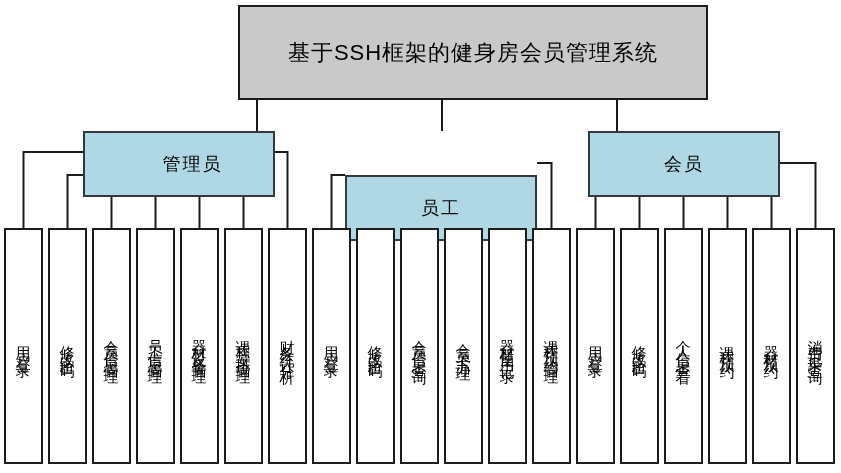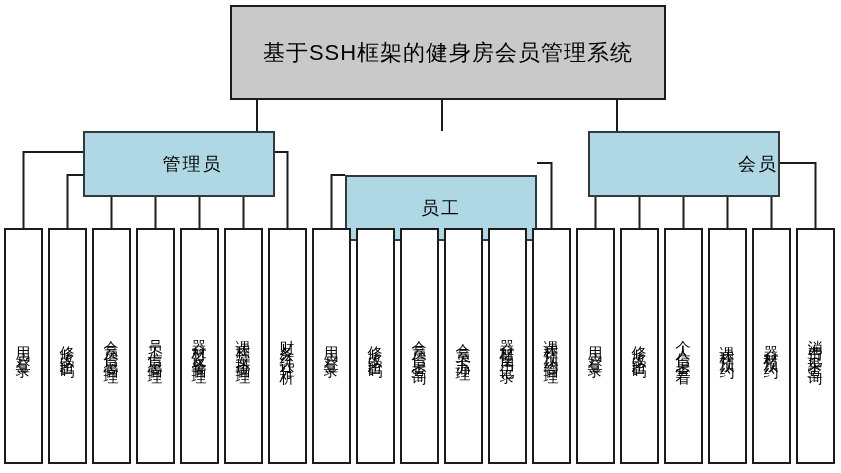--- a/index.html
+++ b/index.html
@@ -33,38 +33,38 @@
     position: absolute;
     display: flex;
     align-items: center;
     justify-content: center;
     border: 2px solid var(--border-color);
     color: var(--text-color);
     text-align: center;
   }
 
   .root-node {
-    left: 230px; top: 5px;
-    width: 436px; height: 95px;
+    left: 238px; top: 5px;
+    width: 470px; height: 95px;
     background: var(--node-gray);
     font-size: 22px;
     letter-spacing: 1px;
   }
 
   .branch-node {
     top: 131px;
     width: 192px; height: 66px;
     background: var(--node-blue);
     border-color: #333a3d;
     font-size: 18px;
     letter-spacing: 2px;
   }
   .branch-admin  { left: 83px; padding-left: 27px; }
   .branch-staff  { left: 345px; margin-top: 44px; }
-  .branch-member { left: 588px; justify-content: flex-end; }
+  .branch-member { left: 588px; }
 
   .leaf-node {
     top: 228px;
     width: 39px; height: 236px;
     background: var(--leaf-bg);
     font-size: 15px;
   }
   .leaf-node .vtext {
     writing-mode: vertical-rl;
     text-orientation: upright;

